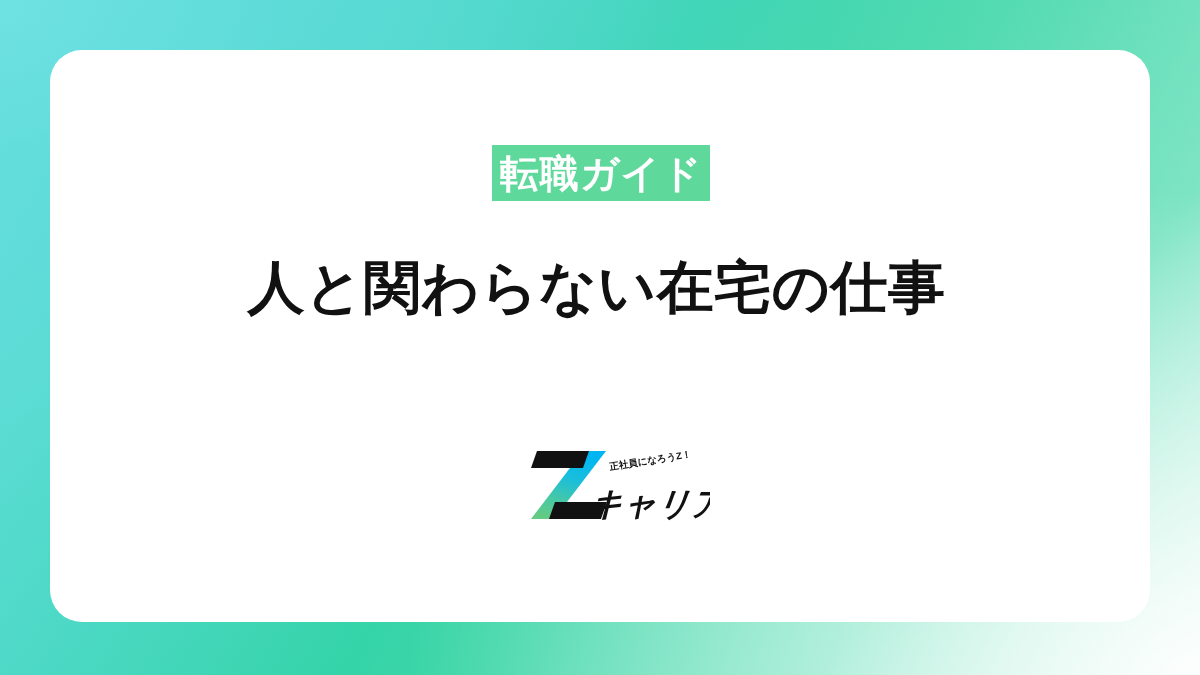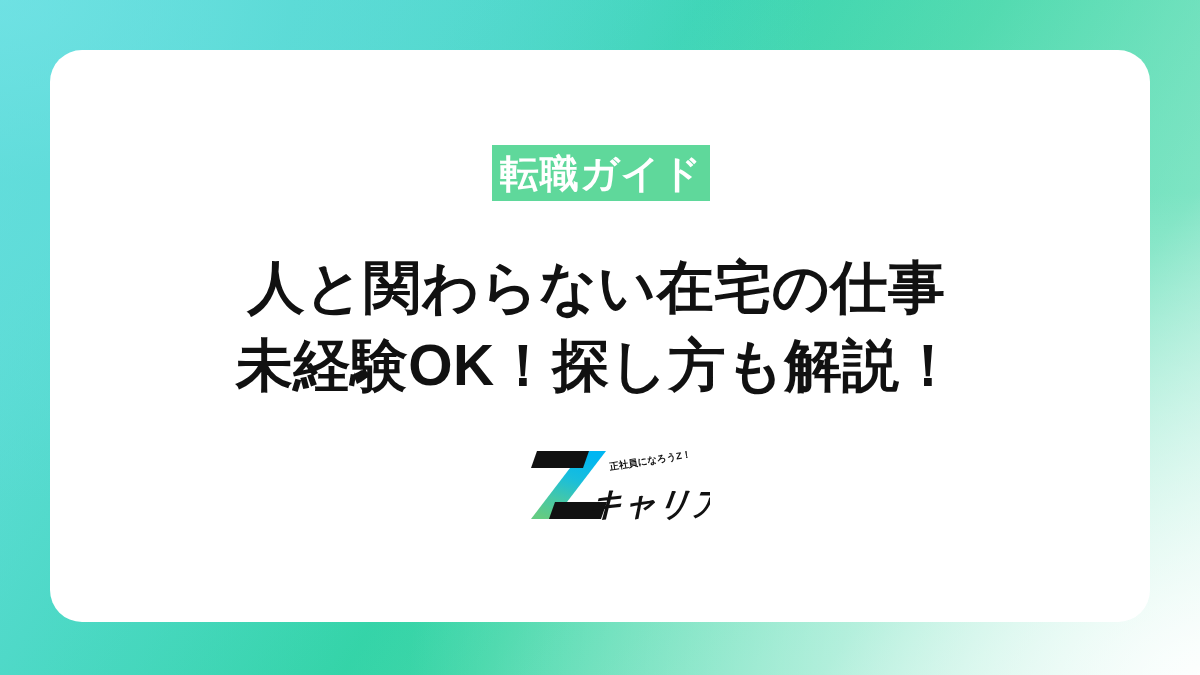--- a/index.html
+++ b/index.html
@@ -80,21 +80,20 @@
 <div id="bg-tint"></div>
 
 <div id="card"></div>
 
 <div id="badge">
   <span class="badge-text">転職ガイド</span>
 </div>
 
 <div id="title">
   <span class="tline">人と関わらない在宅の仕事</span>
-  <span class="tline">未経験OK！探し方も解説！</span>
 </div>
 
 <div id="logo">
   <svg viewBox="0 0 200 84" xmlns="http://www.w3.org/2000/svg" aria-hidden="true">
     <defs>
       <linearGradient id="zgrad" x1="0.62" y1="0" x2="0.25" y2="1">
         <stop offset="0%" stop-color="#00B6F2"></stop>
         <stop offset="38%" stop-color="#19BEDC"></stop>
         <stop offset="72%" stop-color="#46C8A6"></stop>
         <stop offset="100%" stop-color="#63CB83"></stop>

